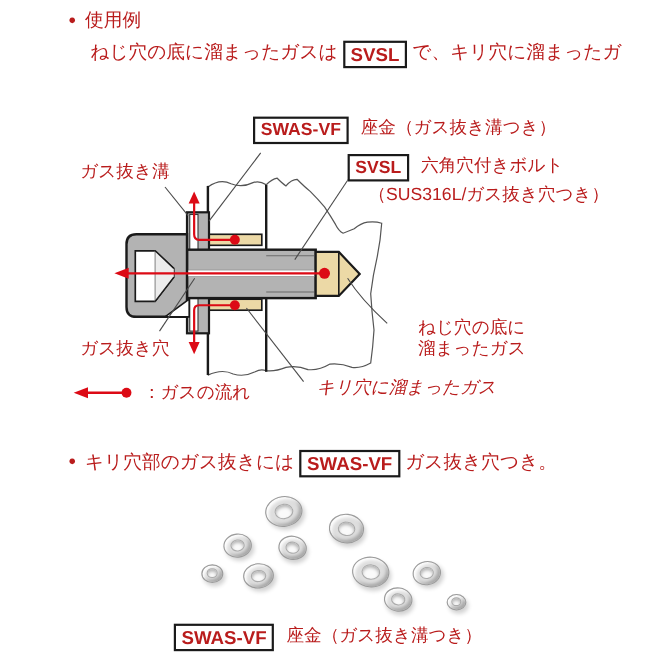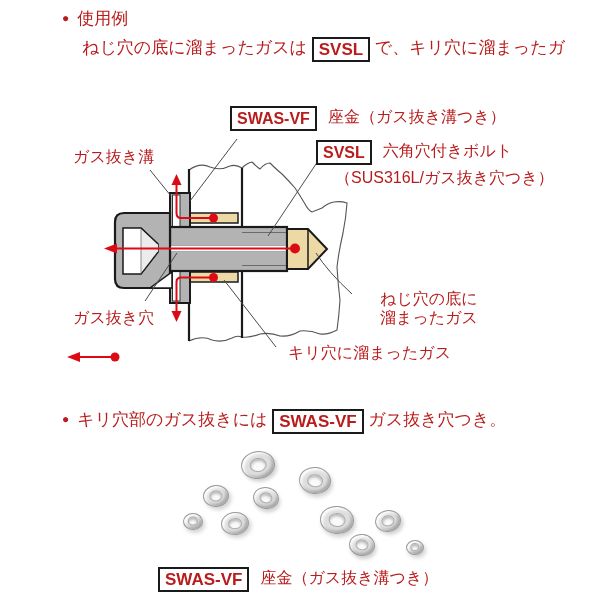--- a/index.html
+++ b/index.html
@@ -147,21 +147,22 @@
     <div class="abs" style="left:256px;top:40px;">
       <span class="pbox">SVSL</span><span class="t16">六角穴付きボルト</span>
     </div>
     <div class="abs t16" style="left:252px;top:68px;margin-left:12px;">（SUS316L/ガス抜き穴つき）</div>
     <div class="abs t16" style="left:2px;top:47px;">ガス抜き溝</div>
     <div class="abs t16" style="left:2px;top:208px;text-align:center;">ガス抜き穴</div>
     <div class="abs t16" style="left:289px;top:189px;line-height:19px;margin-left:20px;">
       <div>ねじ穴の底に</div>
       <div>溜まったガス</div>
     </div>
-    <div class="abs t16" style="left:217px;top:243px;">キリ穴に溜まったガス</div>
+    <div class="abs t16" style="left:217px;top:243px;font-style:italic;">キリ穴に溜まったガス</div>
+    <div class="abs t16" style="left:59px;top:248px;">：ガスの流れ</div>
   </div>
 
   <div class="abs t17" style="left:62px;top:406px;">
     <span class="bullet">●</span><span>キリ穴部のガス抜きには</span>
     <span class="pbox big">SWAS-VF</span>
     <span>ガス抜き穴つき。</span>
   </div>
 
   <div id="washer-field">
       <div class="washer" style="left: 91px; top: 11px; width: 32px; height: 26px; transform: rotate(-8deg);">

